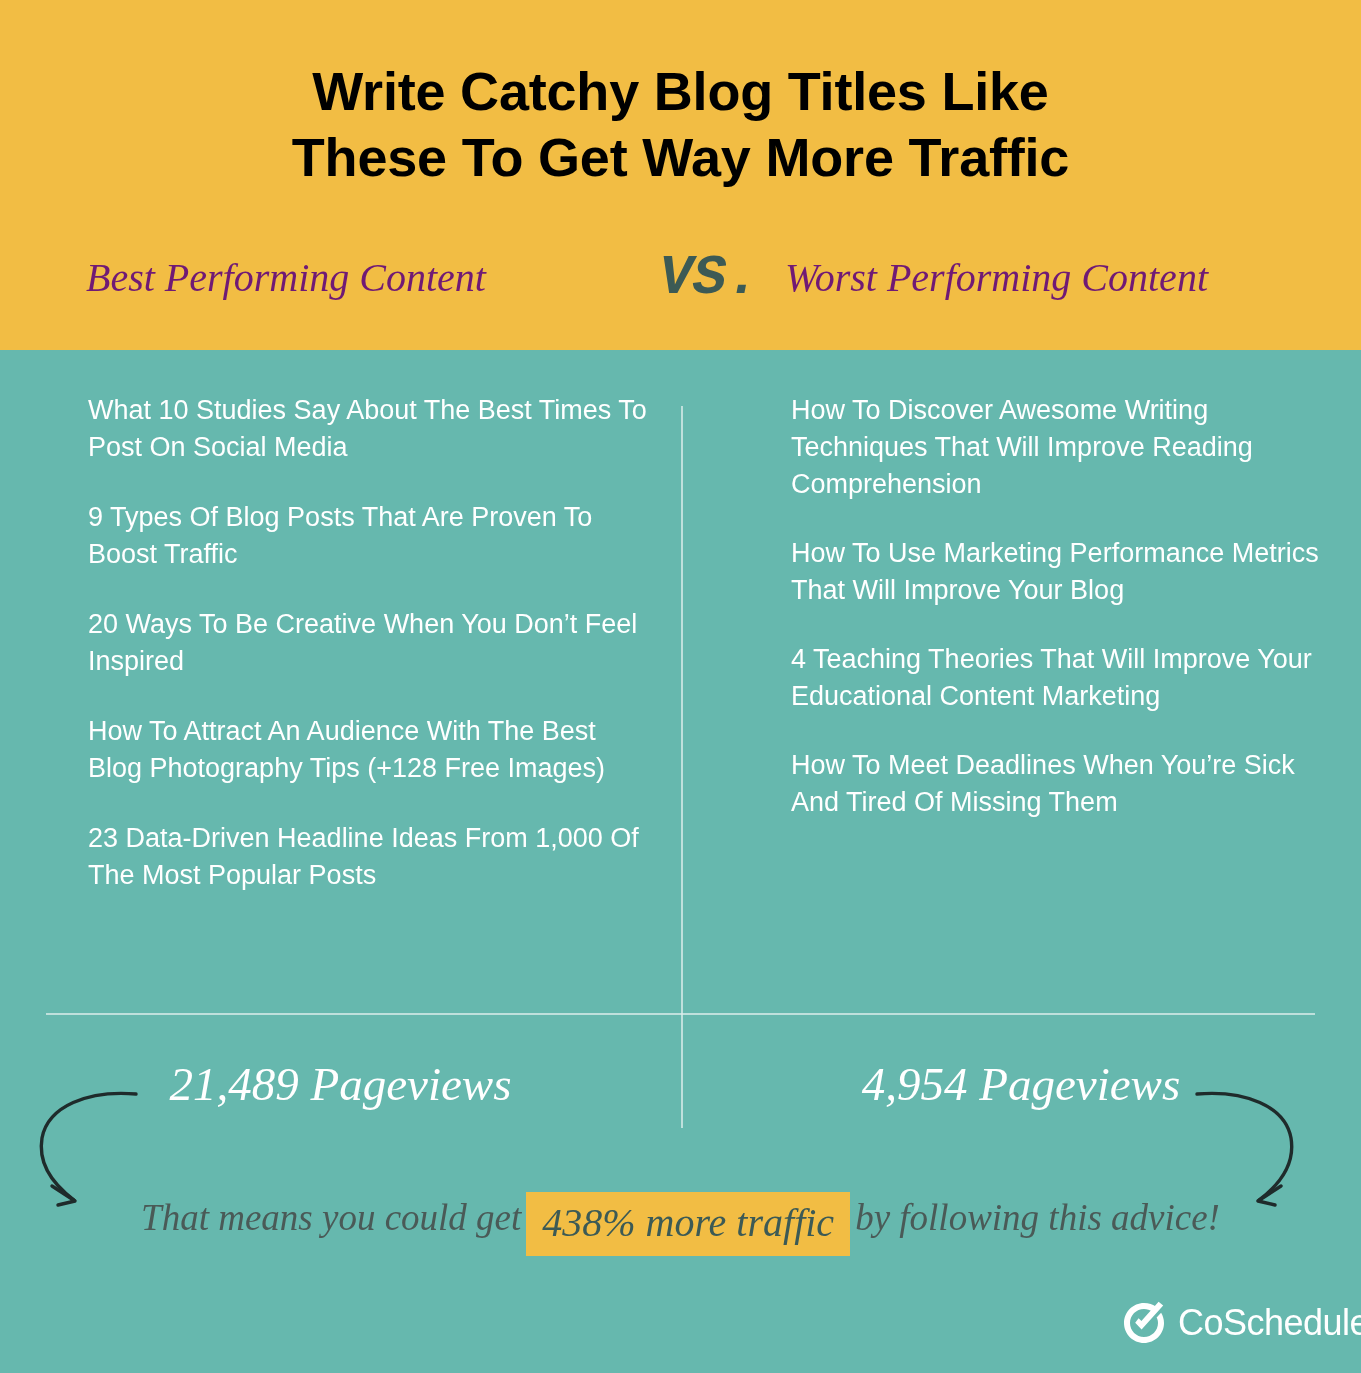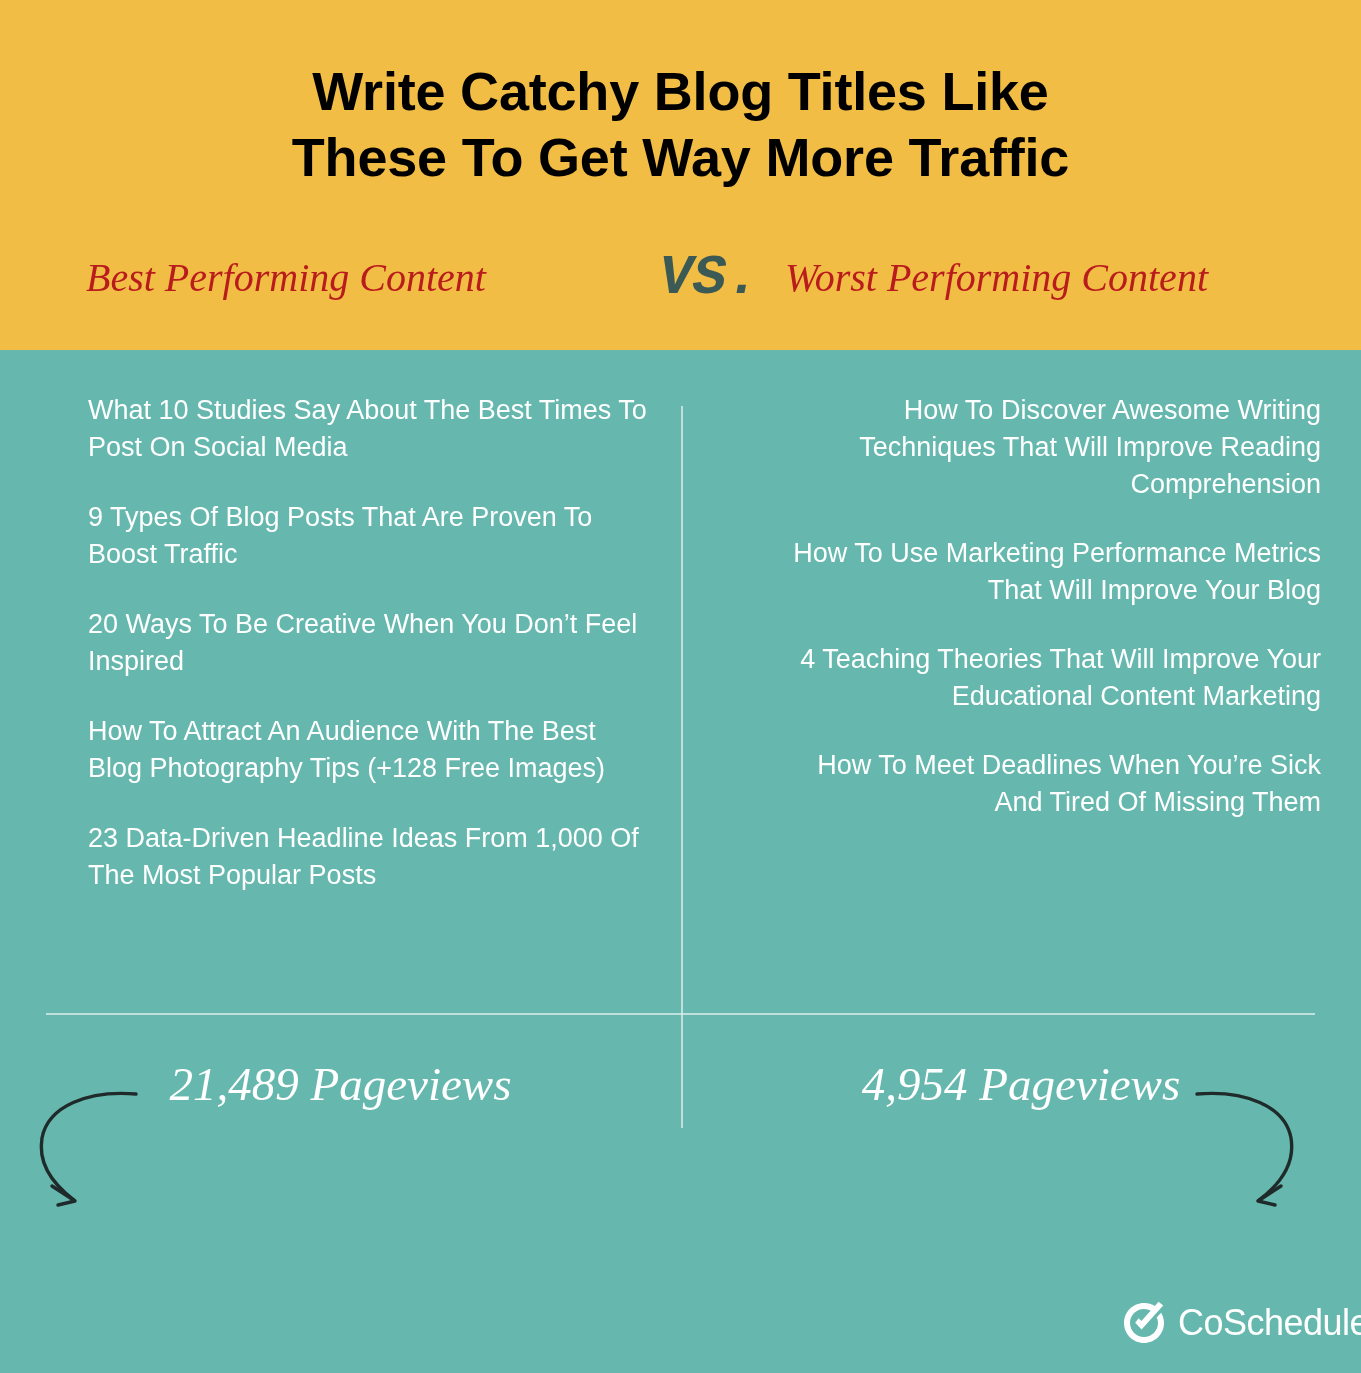--- a/index.html
+++ b/index.html
@@ -40,21 +40,21 @@
 
   .vs-row {
     position: absolute;
     left: 0; top: 232px;
     width: 1361px;
     height: 90px;
   }
   .vs-left, .vs-right {
     position: absolute;
     top: 22px;
-    color: #b91c1c;
+    color: #701a75;
     font-family: "Liberation Serif", serif;
     font-style: italic;
     font-size: 40px;
     line-height: 48px;
     white-space: nowrap;
   }
   .vs-left  { left: 86px; }
   .vs-right { left: 785px; }
   .vs-mid {
     position: absolute;
@@ -96,21 +96,21 @@
     height: 2px;
     background: #ddeeeb;
     opacity: 0.75;
   }
 
   .col {
     position: absolute;
     top: 392px;
   }
   .col-left  { left: 88px;  width: 560px; }
-  .col-right { left: 791px; width: 530px; text-align: right; }
+  .col-right { left: 791px; width: 530px; }
 
   .headline-item {
     color: #ffffff;
     font-family: "Liberation Sans", sans-serif;
     font-size: 27px;
     line-height: 37px;
     margin-bottom: 33px;
   }
   .col-right .headline-item { margin-bottom: 32px; }
 
@@ -227,20 +227,21 @@
     </svg>
   </div>
 
   <div class="arrow arrow-right">
     <svg width="130" height="125" viewBox="0 0 130 125" fill="none" xmlns="http://www.w3.org/2000/svg">
       <path d="M12 6 C 60 2, 100 18, 106 50 C 110 74, 98 94, 74 112" stroke="#1f2b2b" stroke-width="3.4" fill="none" stroke-linecap="round"></path>
       <path d="M96 98 L73 113 L90 117" stroke="#1f2b2b" stroke-width="3.4" fill="none" stroke-linecap="round" stroke-linejoin="round"></path>
     </svg>
   </div>
 
+  <div class="statement"><span>That means you could get</span><span class="hl">438% more traffic</span><span>by following this advice!</span></div>
 
   <div class="logo">
     <span class="logo-mark">
       <svg width="44" height="44" viewBox="0 0 44 44" xmlns="http://www.w3.org/2000/svg">
         <path d="M22 2 C 10.95 2 2 10.95 2 22 C 2 33.05 10.95 42 22 42 C 33.05 42 42 33.05 42 22 C 42 18.2 40.94 14.65 39.1 11.63 L 34.6 16.6 C 35.5 18.25 36 20.07 36 22 C 36 29.73 29.73 36 22 36 C 14.27 36 8 29.73 8 22 C 8 14.27 14.27 8 22 8 C 25.1 8 27.96 9.0 30.28 10.72 L 34.5 6.0 C 31.0 3.48 26.7 2 22 2 Z" fill="#ffffff"></path>
         <path d="M13.2 21.8 L 19.6 28.6 L 41.2 4.6 L 36.6 0.8 L 19.4 20.0 L 16.6 17.2 Z" fill="#ffffff"></path>
       </svg>
     </span>
     <span class="logo-text">CoSchedule</span>
   </div>

